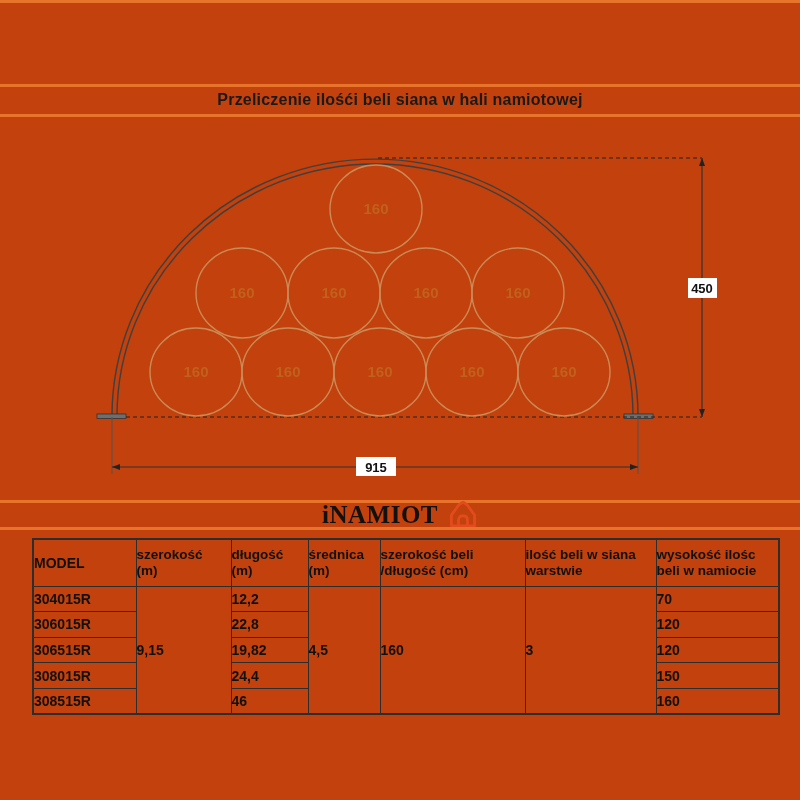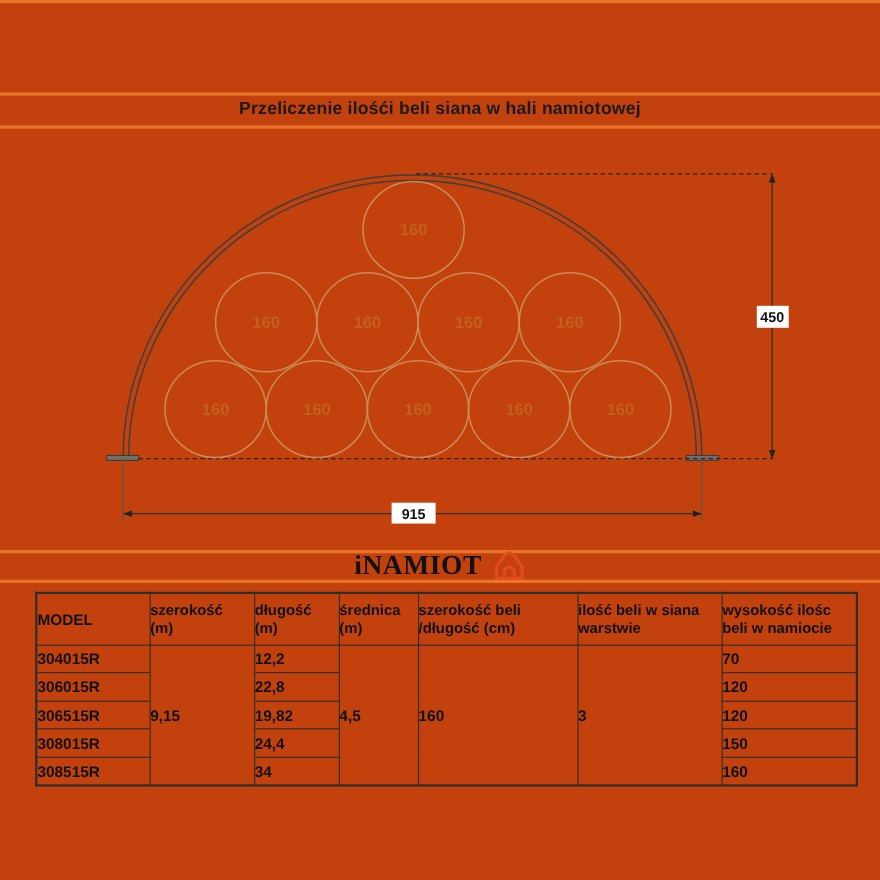--- a/index.html
+++ b/index.html
@@ -174,19 +174,19 @@
       <td>19,82</td>
       <td>120</td>
     </tr>
     <tr class="drow">
       <td class="model-cell">308015R</td>
       <td>24,4</td>
       <td>150</td>
     </tr>
     <tr class="drow">
       <td class="model-cell">308515R</td>
-      <td>34</td>
+      <td>46</td>
       <td>160</td>
     </tr>
   </tbody>
     </table>
 
 </div>
 
 </body></html>

